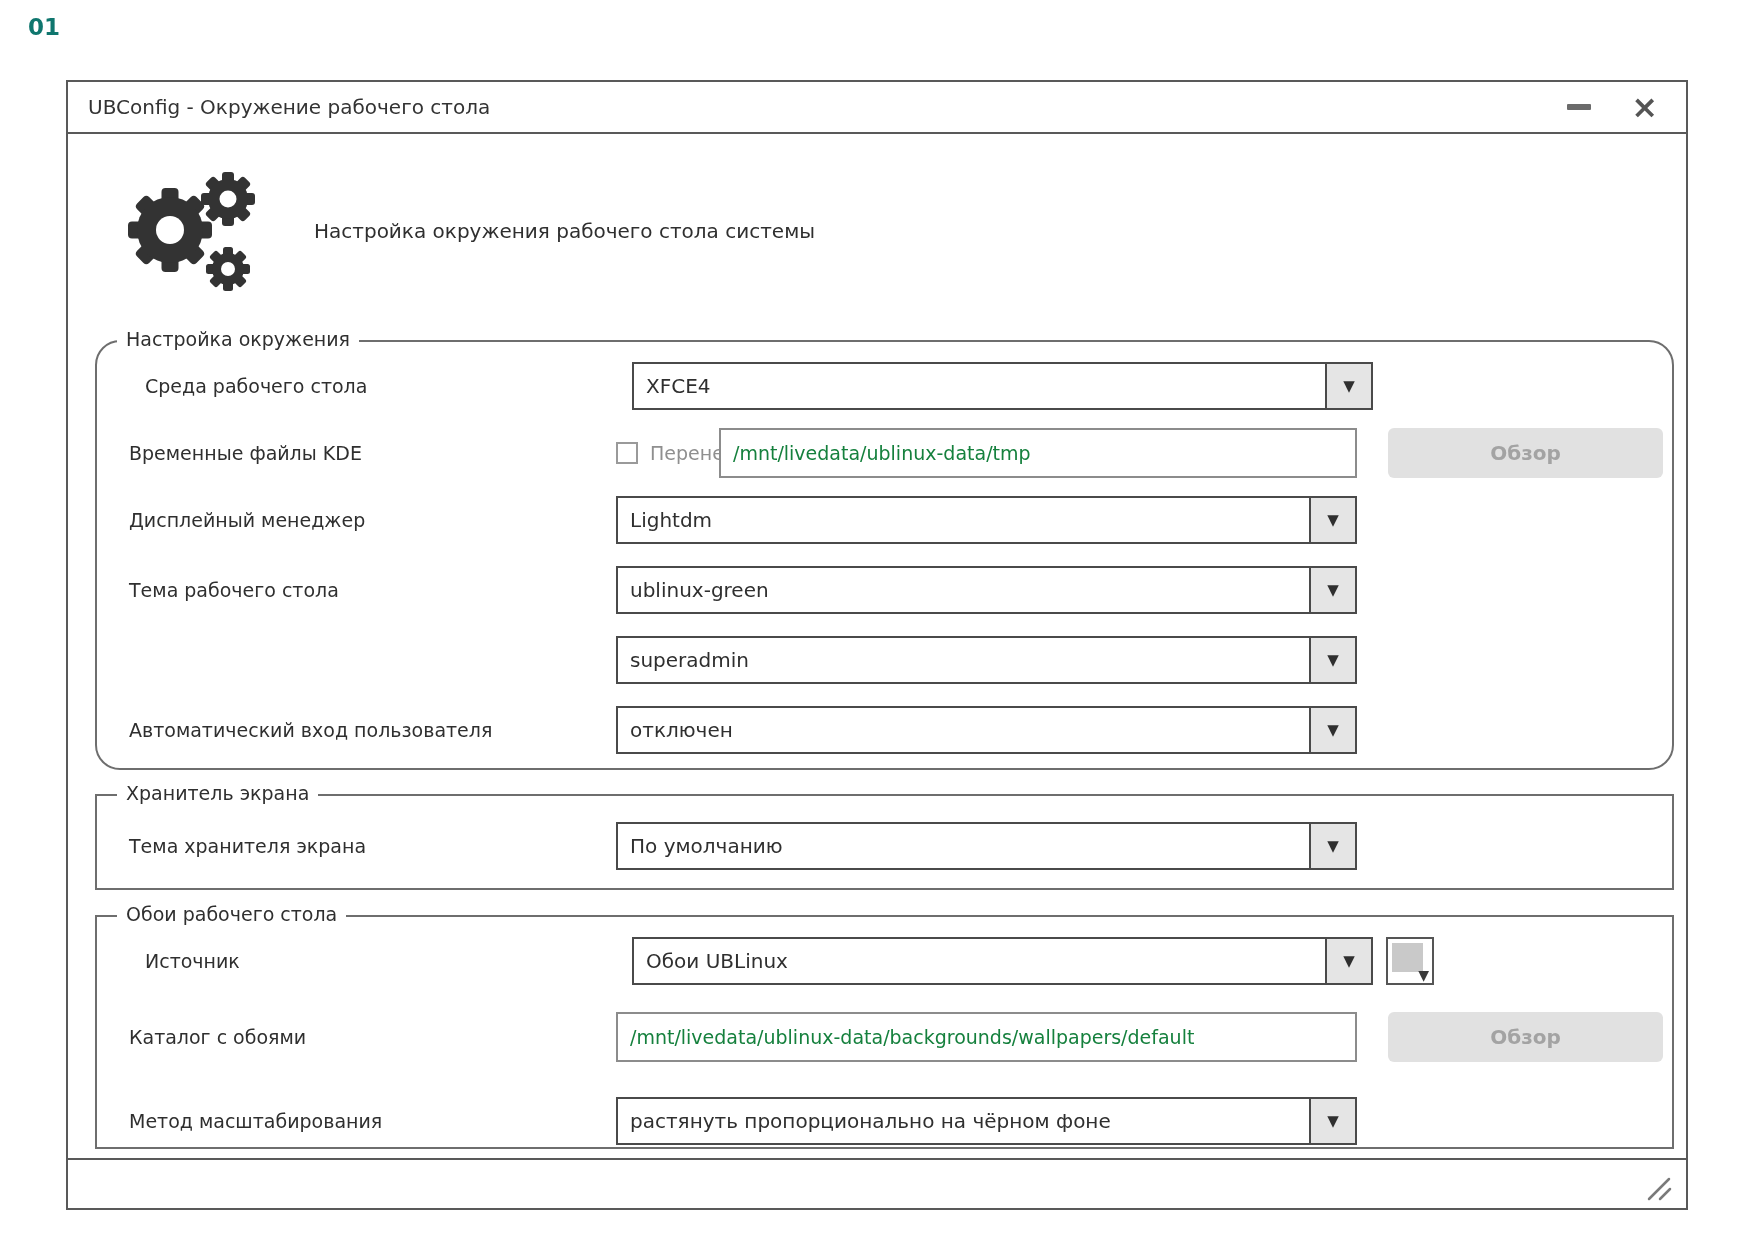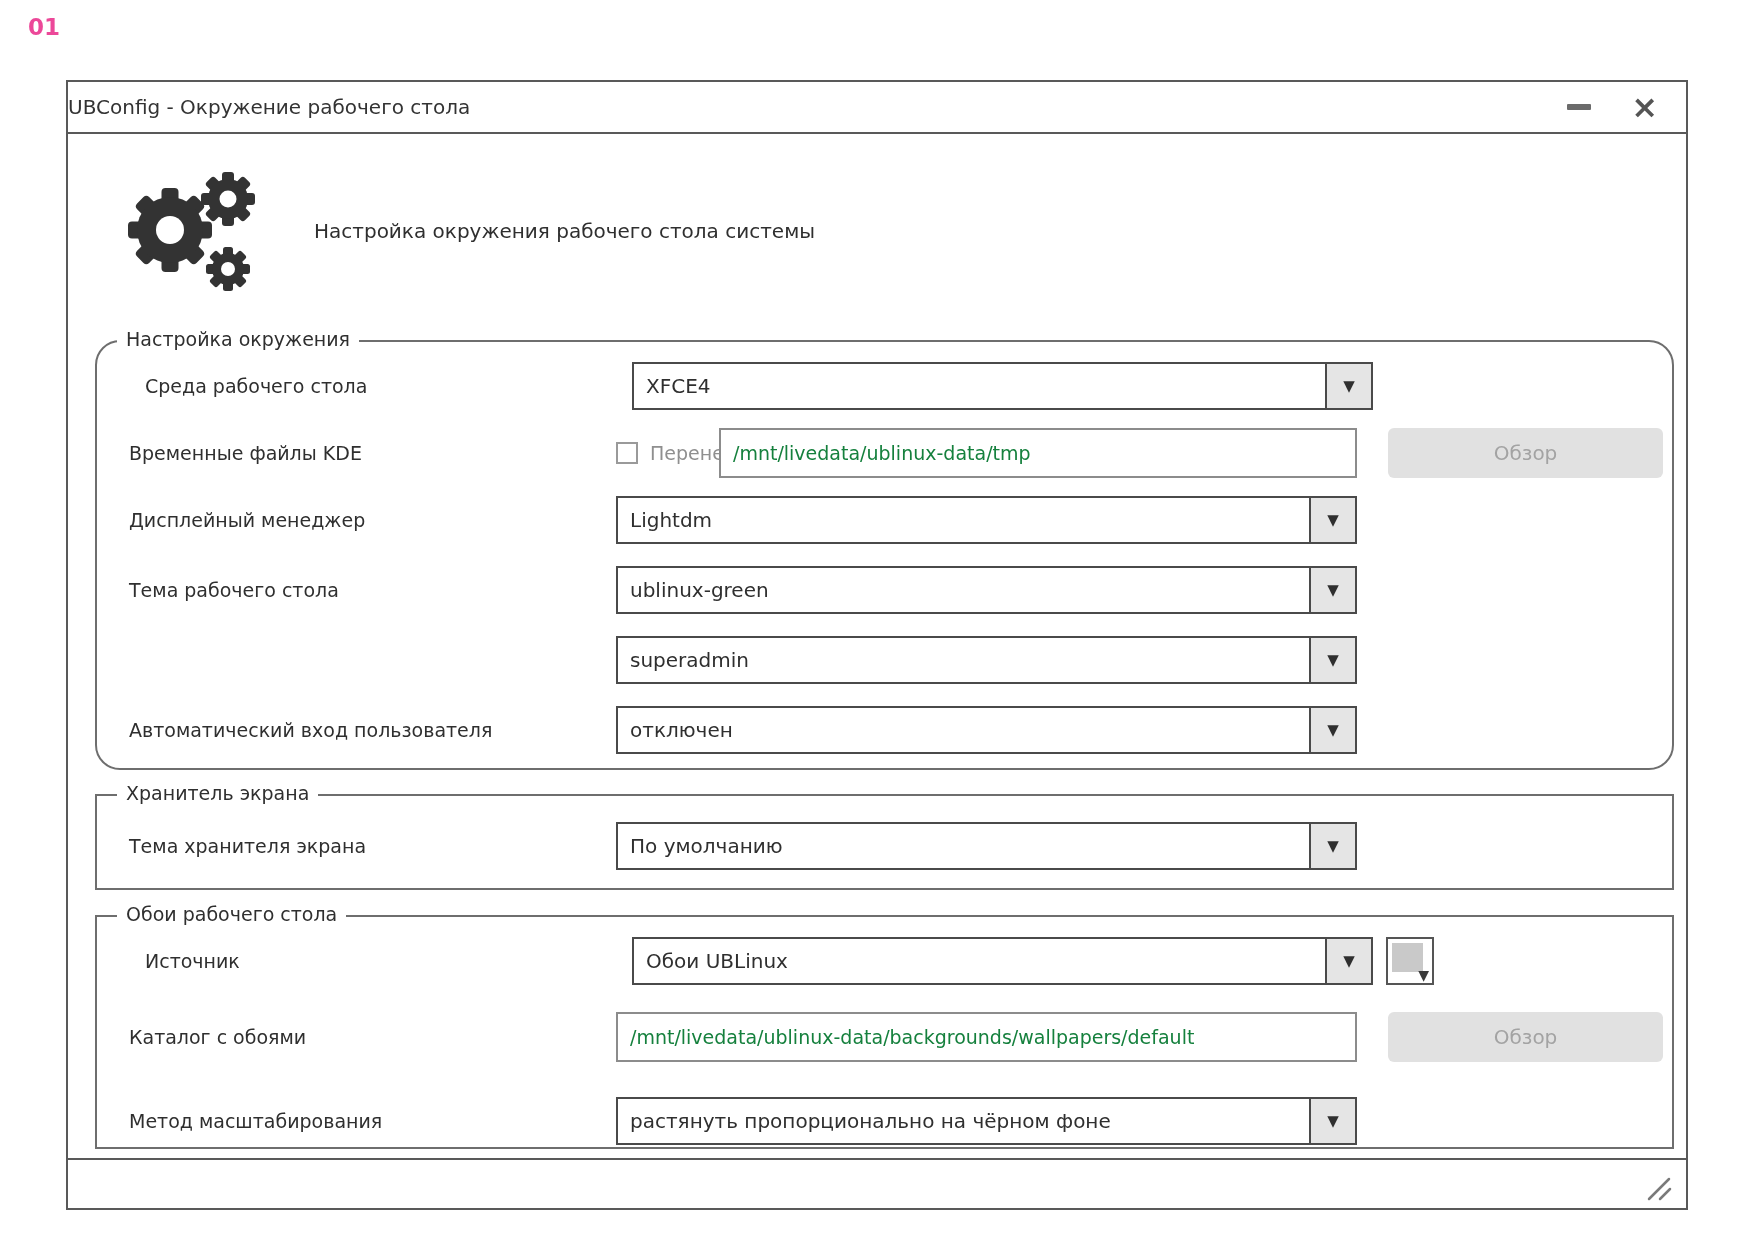--- a/index.html
+++ b/index.html
@@ -2,31 +2,31 @@
 <html><head>
 <meta charset="utf-8">
 <style>
   * { margin:0; padding:0; box-sizing:border-box; }
   html,body { background:#ffffff; }
   body {
     width:1753px; height:1240px; position:relative;
     font-family:"DejaVu Sans", "Liberation Sans", sans-serif;
     color:#2f2f2f;
   }
-  .sheet-label { position:absolute; left:28px; top:14px; font-size:23px; font-weight:bold; color:#ec4899; }
+  .sheet-label { position:absolute; left:28px; top:14px; font-size:23px; font-weight:bold; color:#0f766e; }
 
   .window {
     position:absolute; left:66px; top:80px; width:1622px; height:1130px;
     border:2px solid #595959; background:#fff;
   }
   .titlebar {
     position:absolute; left:0; right:0; top:0; height:52px;
     border-bottom:2px solid #595959; display:flex; align-items:center;
   }
-  .titlebar-title { padding-left:0; font-size:20px; color:#333; white-space:nowrap; }
+  .titlebar-title { padding-left:20px; font-size:20px; color:#333; white-space:nowrap; }
   .titlebar-controls { margin-left:auto; display:flex; align-items:center; gap:40px; padding-right:28px; }
   .min-btn { width:24px; height:6px; background:#6b6b6b; border-radius:1px; cursor:pointer; }
   .close-btn { font-size:32px; font-weight:bold; color:#555; line-height:26px; cursor:pointer; }
 
   .intro-icon { position:absolute; left:56px; top:84px; width:133px; height:128px; }
   .intro-text { position:absolute; left:246px; top:134px; height:30px; font-size:20px; color:#2f2f2f; display:flex; align-items:center; }
 
   .group { position:absolute; left:27px; width:1579px; border:2px solid #6e6e6e; background:#fff; }
   .group-env   { top:258px; height:430px;border-radius:25px; }
   .group-saver { top:712px; height:96px;  }
@@ -53,21 +53,21 @@
     display:flex; align-items:center; justify-content:center;
     font-size:15px; color:#2f2f2f;
   }
   .text-input {
     position:absolute; height:50px; border:2px solid #8c8c8c; background:#fff;
     font-size:19px; color:#15803d; padding:0 12px; font-family:inherit; outline:none;
   }
   .browse-btn {
     position:absolute; left:1291px; width:275px; height:50px;
     background:#e1e1e1; border:none; border-radius:6px;
-    font-size:20px; color:#a3a3a3; font-family:inherit; cursor:default;
+    font-size:20px; color:#a3a3a3; font-family:inherit; cursor:default;font-weight:bold;
   }
   .checkbox {
     position:absolute; left:519px; width:22px; height:22px;
     border:2px solid #9a9a9a; background:#fff; cursor:pointer;
   }
   .check-label { position:absolute; left:553px; height:50px; display:flex; align-items:center; font-size:19px; color:#8f8f8f; white-space:nowrap; }
 
   .color-btn {
     position:absolute; left:1289px; top:20px; width:48px; height:48px;
     border:2px solid #555; background:#fff; cursor:pointer;

